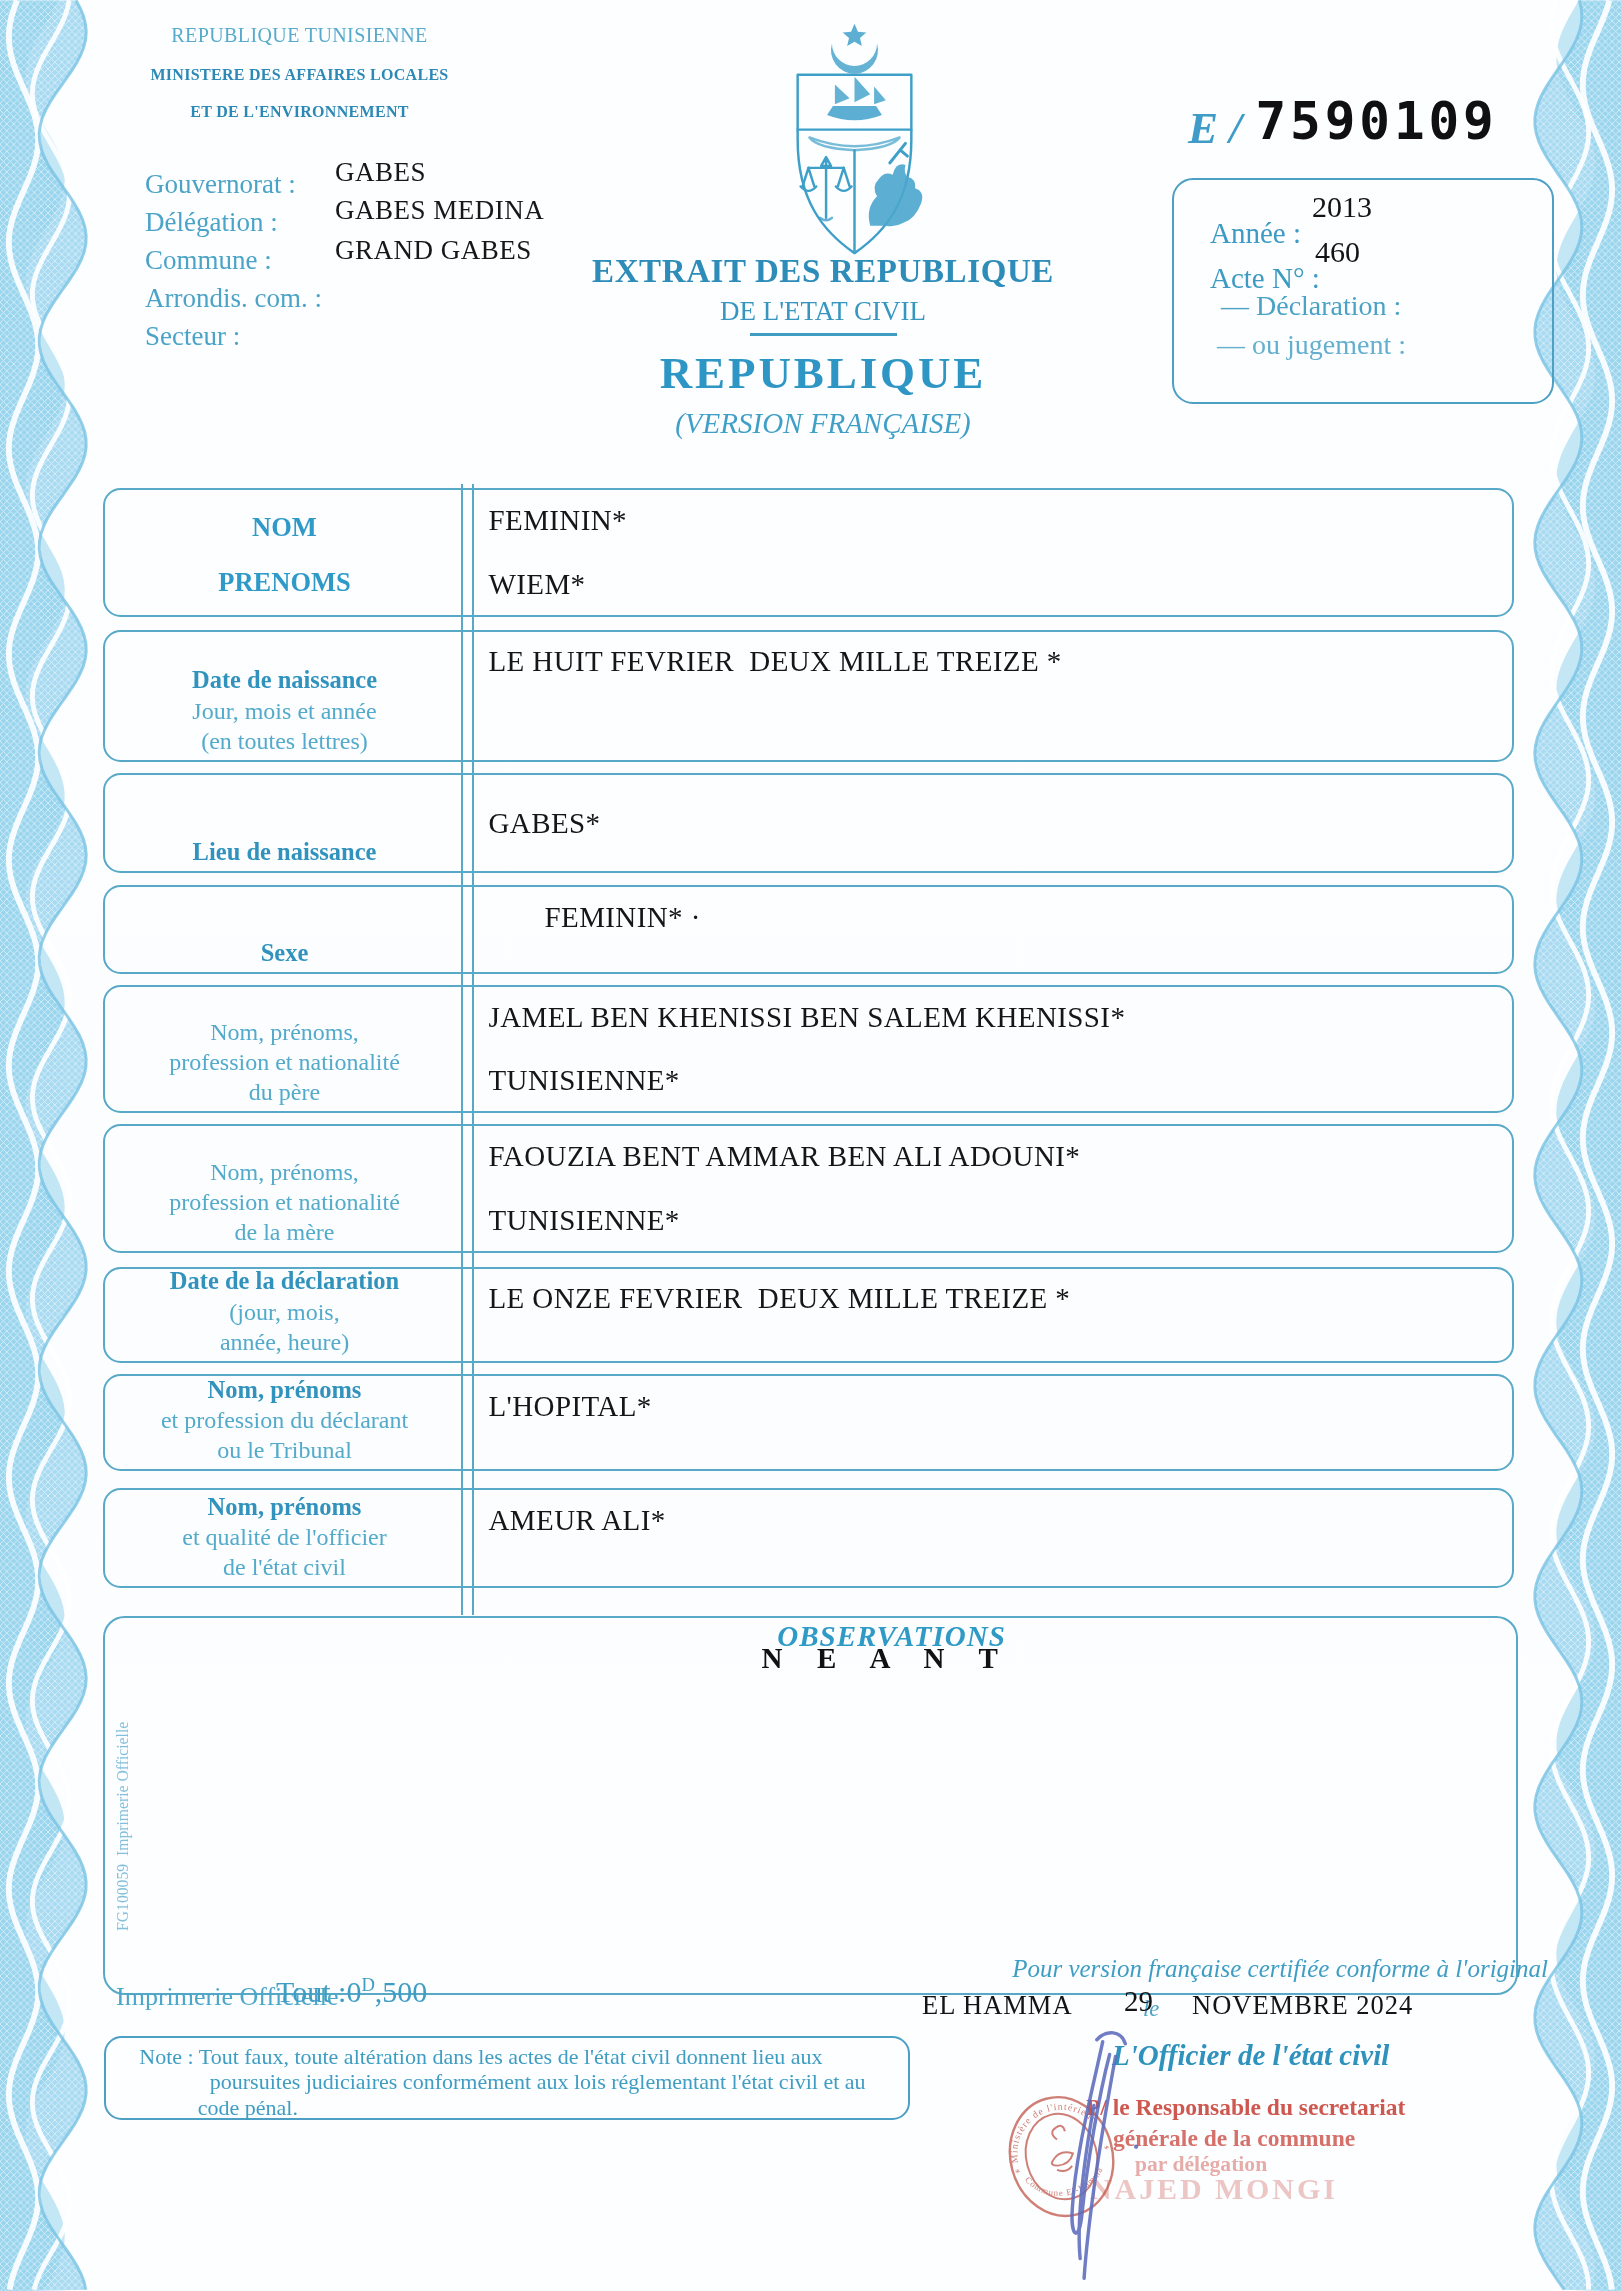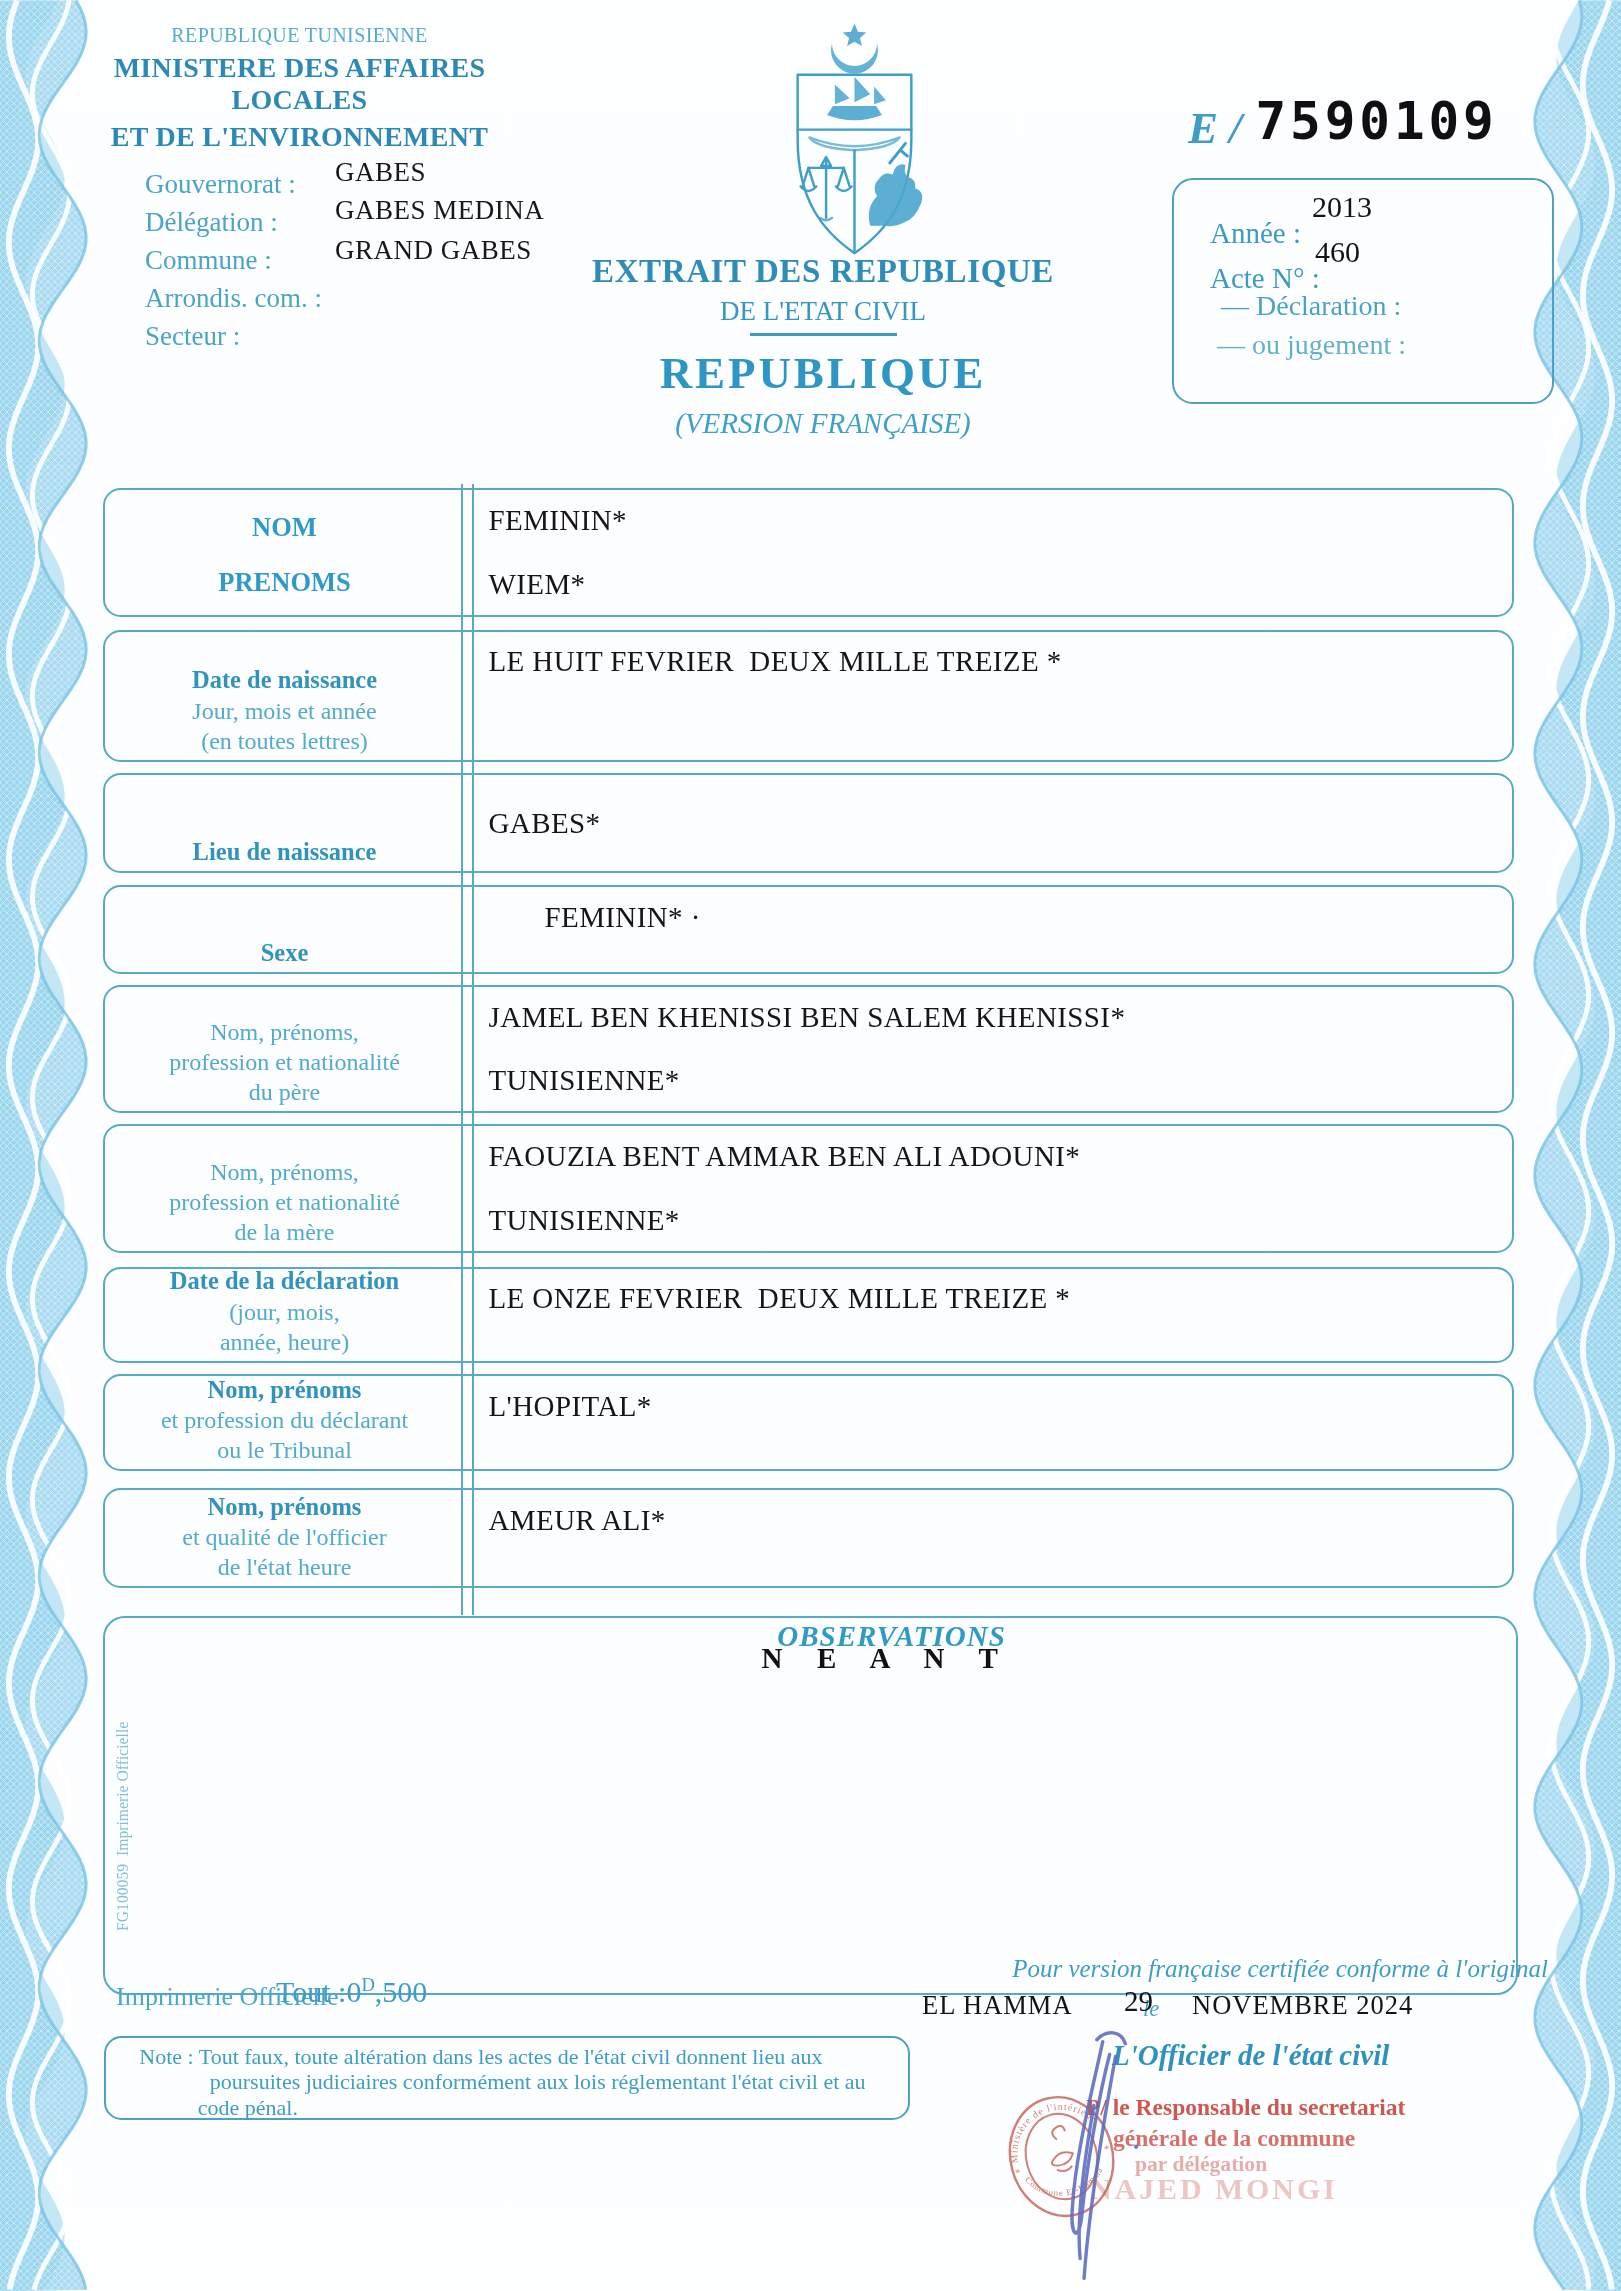--- a/index.html
+++ b/index.html
@@ -5,21 +5,21 @@
   html,body{margin:0;padding:0;}
   body{width:1621px;height:2292px;background:#ffffff;}
   .page{position:relative;width:1621px;height:2292px;background:linear-gradient(180deg,#fdfeff 0%,#fbfdfe 60%,#fcfeff 100%);
         overflow:hidden;font-family:"Liberation Serif",serif;}
   svg{display:block;}
   .abs{position:absolute;}
 
   
   .hdr-left{left:69px;top:23.5px;width:461px;text-align:center;}
   .republic{font-size:20px;letter-spacing:0.4px;color:#58aacb;}
-  .ministry{font-size:28px;font-weight:bold;color:#2c88b5;letter-spacing:0.3px;margin-top:5px;}
+  .ministry{font-size:16px;font-weight:bold;color:#2c88b5;letter-spacing:0.3px;margin-top:19px;}
   .admin-labels{left:145px;top:165px;color:#4ba3c7;font-size:27px;line-height:38px;}
   .admin-val{color:#17171a;font-size:27px;letter-spacing:0.5px;}
 
   .serial{left:1188px;top:102px;display:flex;align-items:flex-start;}
   .serial-e{font-size:45px;font-weight:bold;color:#3f9cc8;font-style:italic;}
   .serial-n{font-size:51px;font-weight:bold;color:#101013;font-family:"DejaVu Sans Mono",monospace;
             letter-spacing:3.9px;margin-left:13.7px;margin-top:-9.8px;}
 
   .acte-box{left:1172px;top:178px;width:378px;height:222px;border:2.9px solid #4d9fc3;border-radius:21px;}
   .acte-box span{position:absolute;white-space:pre;}
@@ -245,21 +245,21 @@
           </div>
           <div style="width: 8.8px;"></div>
           <div class="row-value v-top">
             <div class="val">L'HOPITAL*</div>
           </div>
         </div>
         <div class="row" style="height: 100px; margin-bottom: 14.7px;">
           <div class="row-label">
             <div class="lbl-line lbl-first">Nom, prénoms</div>
             <div class="lbl-line">et qualité de l'officier</div>
-            <div class="lbl-line">de l'état heure</div>
+            <div class="lbl-line">de l'état civil</div>
           </div>
           <div style="width: 8.8px;"></div>
           <div class="row-value v-top">
             <div class="val">AMEUR ALI*</div>
           </div>
         </div>
       </div>
   </div>
 
   <div class="abs obs-box">

